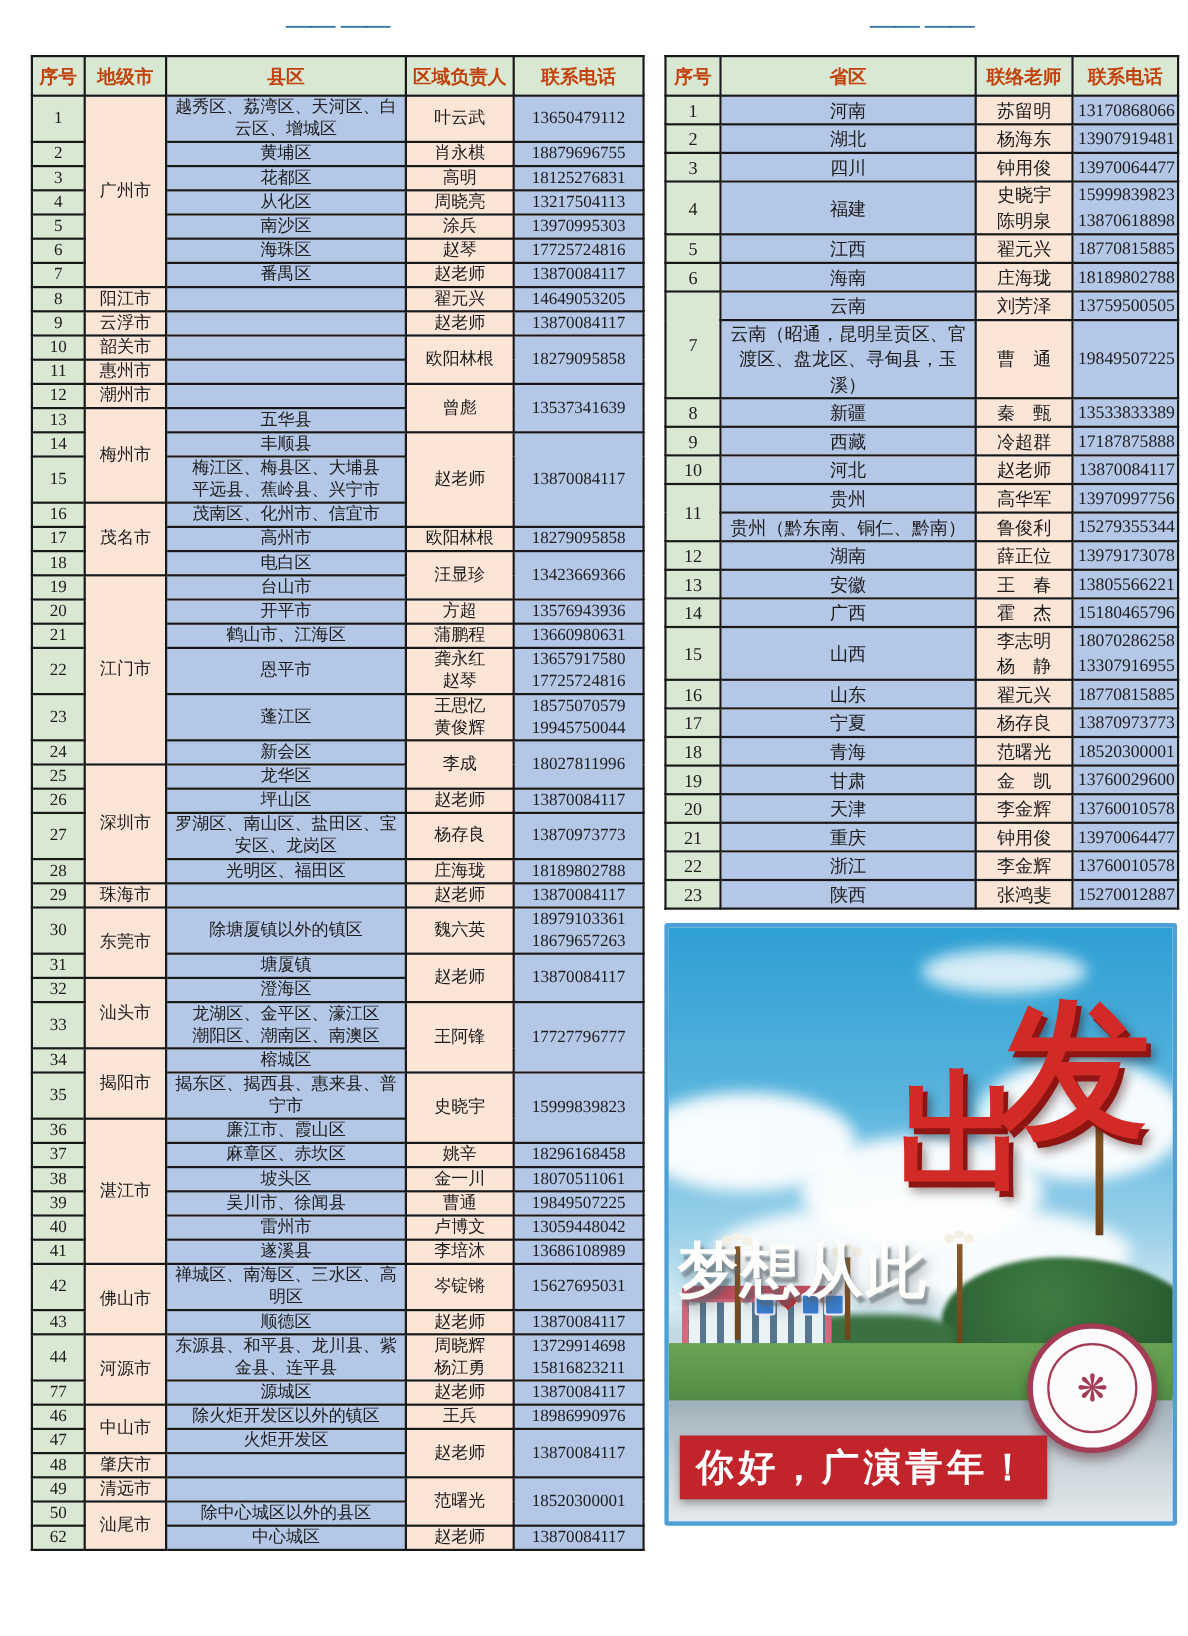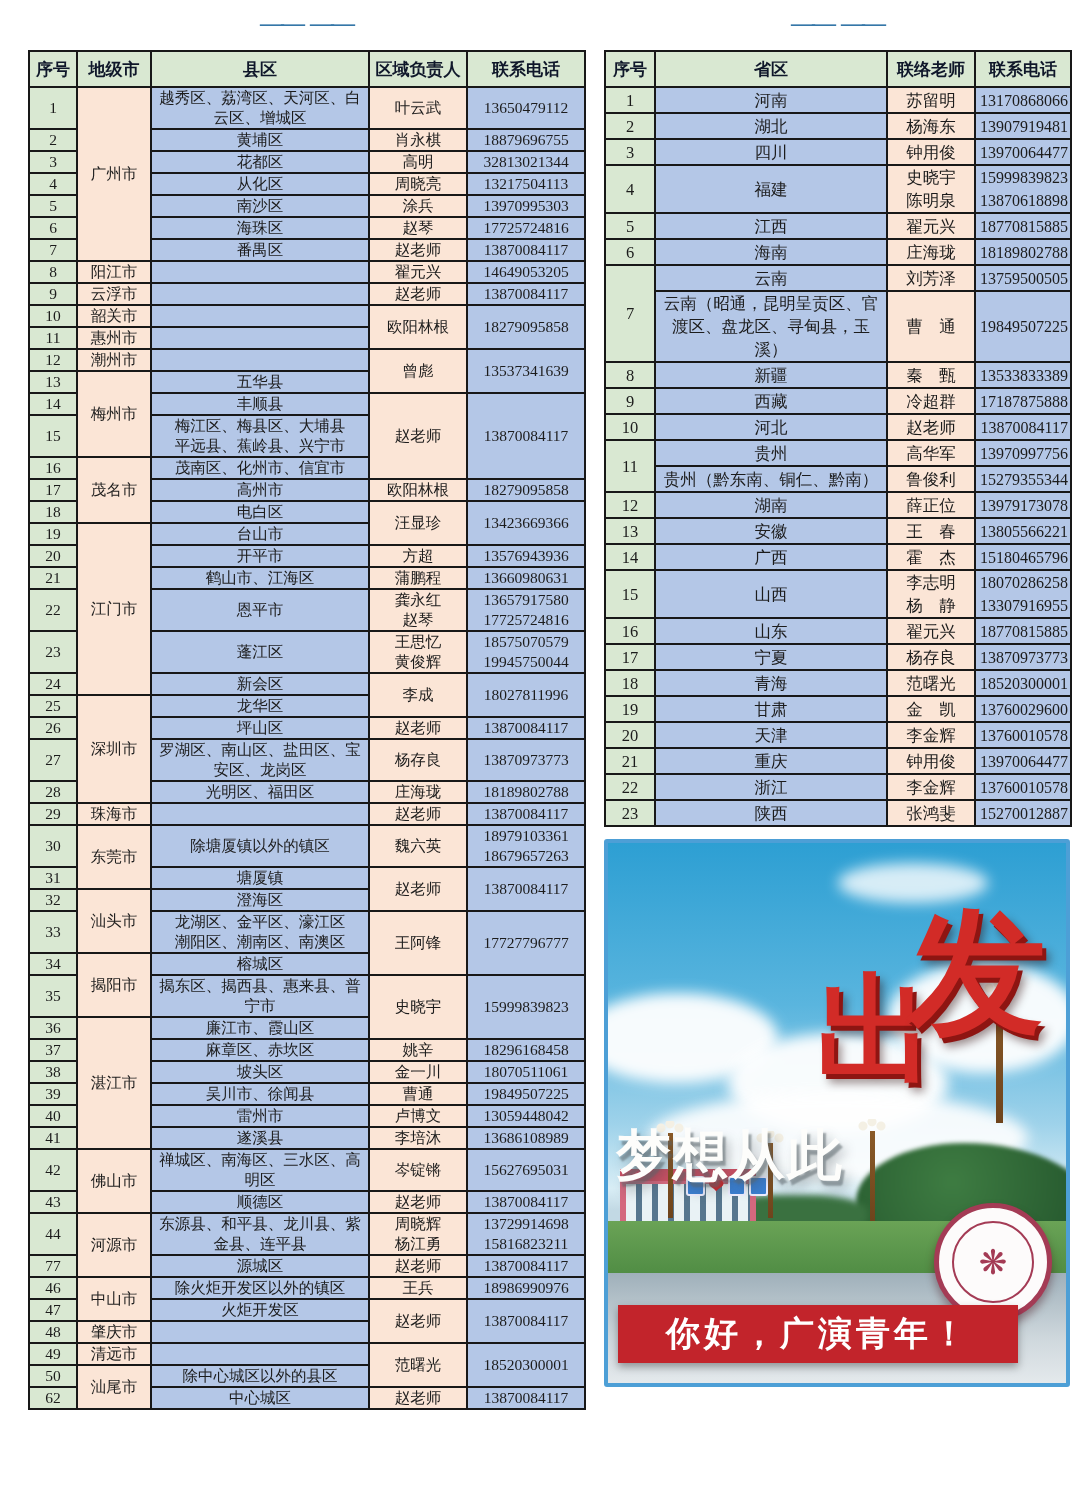--- a/index.html
+++ b/index.html
@@ -7,21 +7,21 @@
        font-family:"Liberation Serif","DejaVu Serif",serif;}
   .page{display:flex;gap:20px;padding:6px 10px 0 28px;box-sizing:border-box;}
   .col-left{width:556px;flex:none;}
   .col-right{width:466px;flex:none;}
   .sec-title{display:flex;justify-content:center;align-items:center;gap:8px;
     color:#3577a8;font-weight:bold;font-size:25px;margin:6px 0 11px;white-space:nowrap;}
   .sec-title .dash{font-weight:bold;letter-spacing:-3px;font-size:24px;transform:translateY(-2px);}
   table{border-collapse:collapse;width:100%;table-layout:fixed;}
   th,td{border:2px solid #181818;text-align:center;vertical-align:middle;
         padding:0 2px;overflow:hidden;box-sizing:border-box;}
-  th{background:#d9e8d2;font-size:17px;height:36px;font-weight:bold;color:#0f172a;}
+  th{background:#d9e8d2;font-size:17px;height:36px;font-weight:bold;color:#c2410c;}
   .c-no{background:#d9e8d2;}
   .c-city,.c-person{background:#fbe5d6;}
   .c-dist,.c-phone{background:#b4c7e7;}
   td{color:#1c1c1c;}
   #left-table td{font-size:15.5px;line-height:20px;height:21px;}
   #right-table td{font-size:16.5px;line-height:23px;height:26px;}
   #right-table .c-phone{font-size:16px;text-align:right;}
   .pre{white-space:pre-line;}
   
   .photo{position:relative;margin-top:12px;width:458px;height:540px;
@@ -56,21 +56,21 @@
   .chufa.c2{font-size:138px;left:300px;top:38px;}
   .dream{position:absolute;left:8px;top:270px;width:380px;color:#fdfdfb;font-weight:bold;
     font-size:55px;line-height:84px;letter-spacing:2px;white-space:nowrap;
     font-family:"Liberation Sans","DejaVu Sans",sans-serif;
     text-shadow:3px 5px 2px rgba(90,100,105,.55),6px 9px 12px rgba(60,70,75,.4);}
   .emblem{position:absolute;right:14px;top:360px;width:108px;height:108px;border-radius:50%;
     background:#fdfbfb;border:5px solid #a43b55;box-shadow:0 6px 10px rgba(60,0,10,.4);
     display:flex;align-items:center;justify-content:center;}
   .emblem .inner{width:78px;height:78px;border-radius:50%;border:2px solid #a43b55;
     display:flex;align-items:center;justify-content:center;color:#a43b55;font-size:34px;}
-  .signbase{position:absolute;left:10px;top:462px;width:400px;height:58px;background:#c2242b;
+  .signbase{position:absolute;left:10px;top:462px;width:334px;height:58px;background:#c2242b;
     box-shadow:0 4px 8px rgba(0,0,0,.35);display:flex;align-items:center;justify-content:center;}
   .signbase .txt{color:#ffffff;font-weight:bold;font-size:34px;letter-spacing:4px;white-space:nowrap;
     font-family:"Liberation Sans","DejaVu Sans",sans-serif;}
 </style>
 </head>
 <body>
 
 <div class="page">
 
   <div class="col-left">
@@ -106,21 +106,21 @@
           <tr>
             <td class="c-no">2</td>
             <td class="c-dist pre">黄埔区</td>
             <td class="c-person pre">肖永棋</td>
             <td class="c-phone pre">18879696755</td>
           </tr>
           <tr>
             <td class="c-no">3</td>
             <td class="c-dist pre">花都区</td>
             <td class="c-person pre">高明</td>
-            <td class="c-phone pre">32813021344</td>
+            <td class="c-phone pre">18125276831</td>
           </tr>
           <tr>
             <td class="c-no">4</td>
             <td class="c-dist pre">从化区</td>
             <td class="c-person pre">周晓亮</td>
             <td class="c-phone pre">13217504113</td>
           </tr>
           <tr>
             <td class="c-no">5</td>
             <td class="c-dist pre">南沙区</td>

